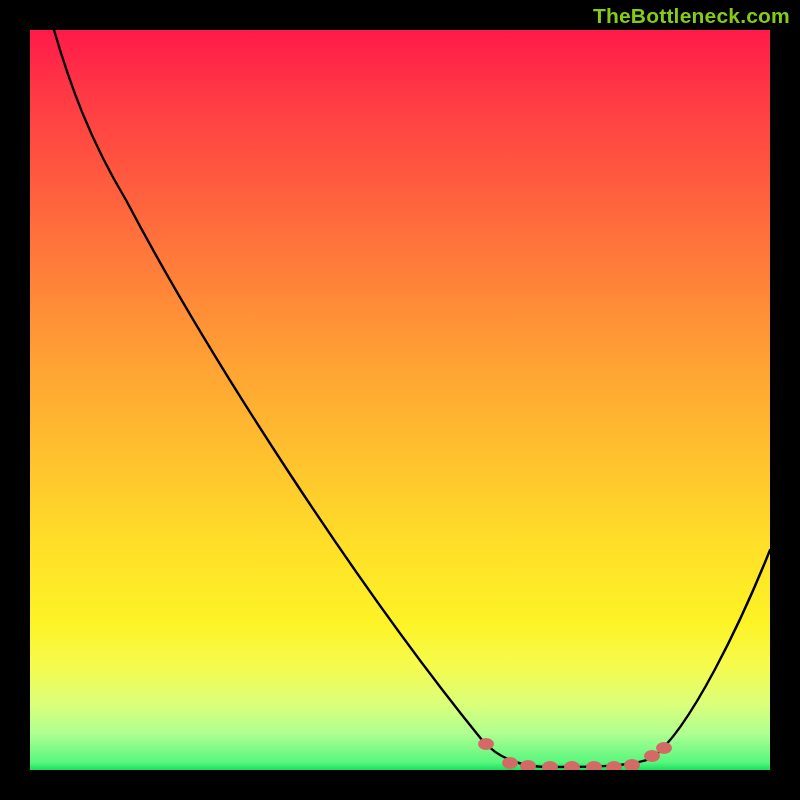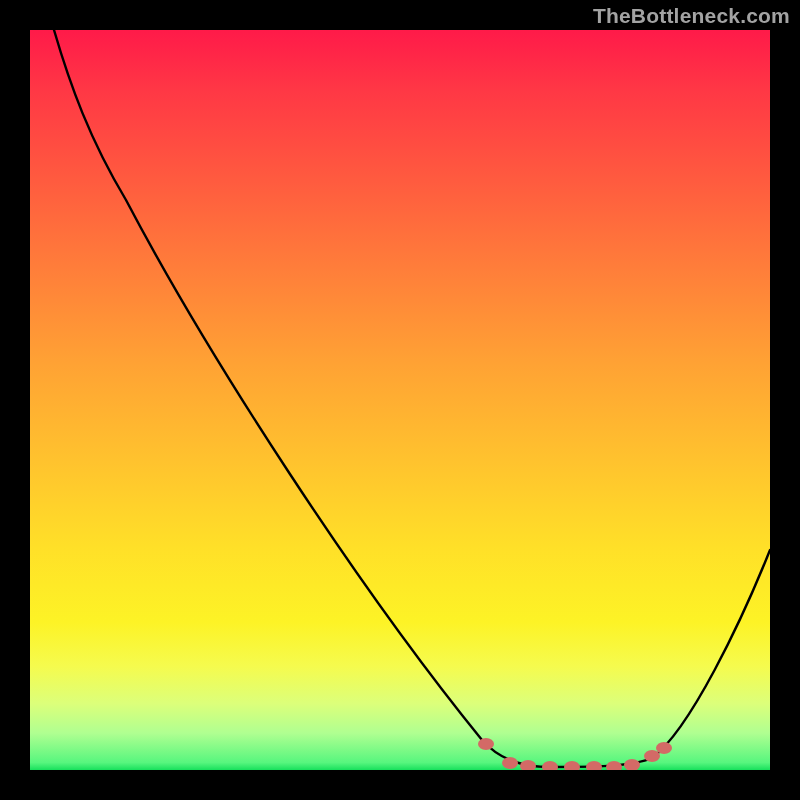--- a/index.html
+++ b/index.html
@@ -14,21 +14,21 @@
   .stage {
     position: relative;
     width: 800px;
     height: 800px;
     background: #000;
   }
   .watermark {
     position: absolute;
     top: 4px;
     right: 10px;
-    color: #a3a3a3;
+    color: #84cc16;
     font-size: 21px;
     font-weight: 600;
     letter-spacing: 0.2px;
     z-index: 20;
     user-select: none;
   }
   .plot-area {
     position: absolute;
     left: 30px;
     top: 30px;

